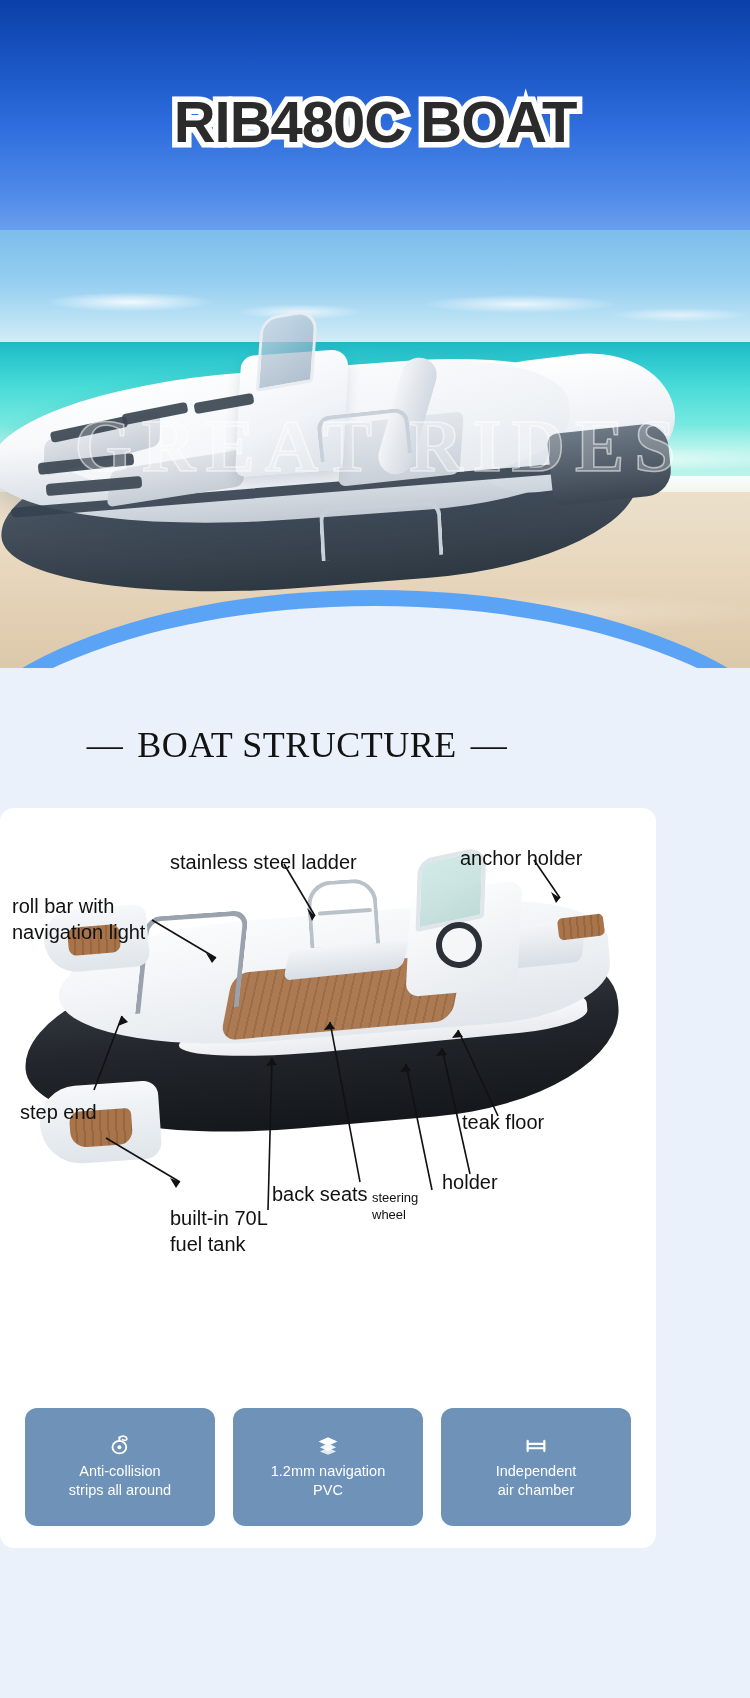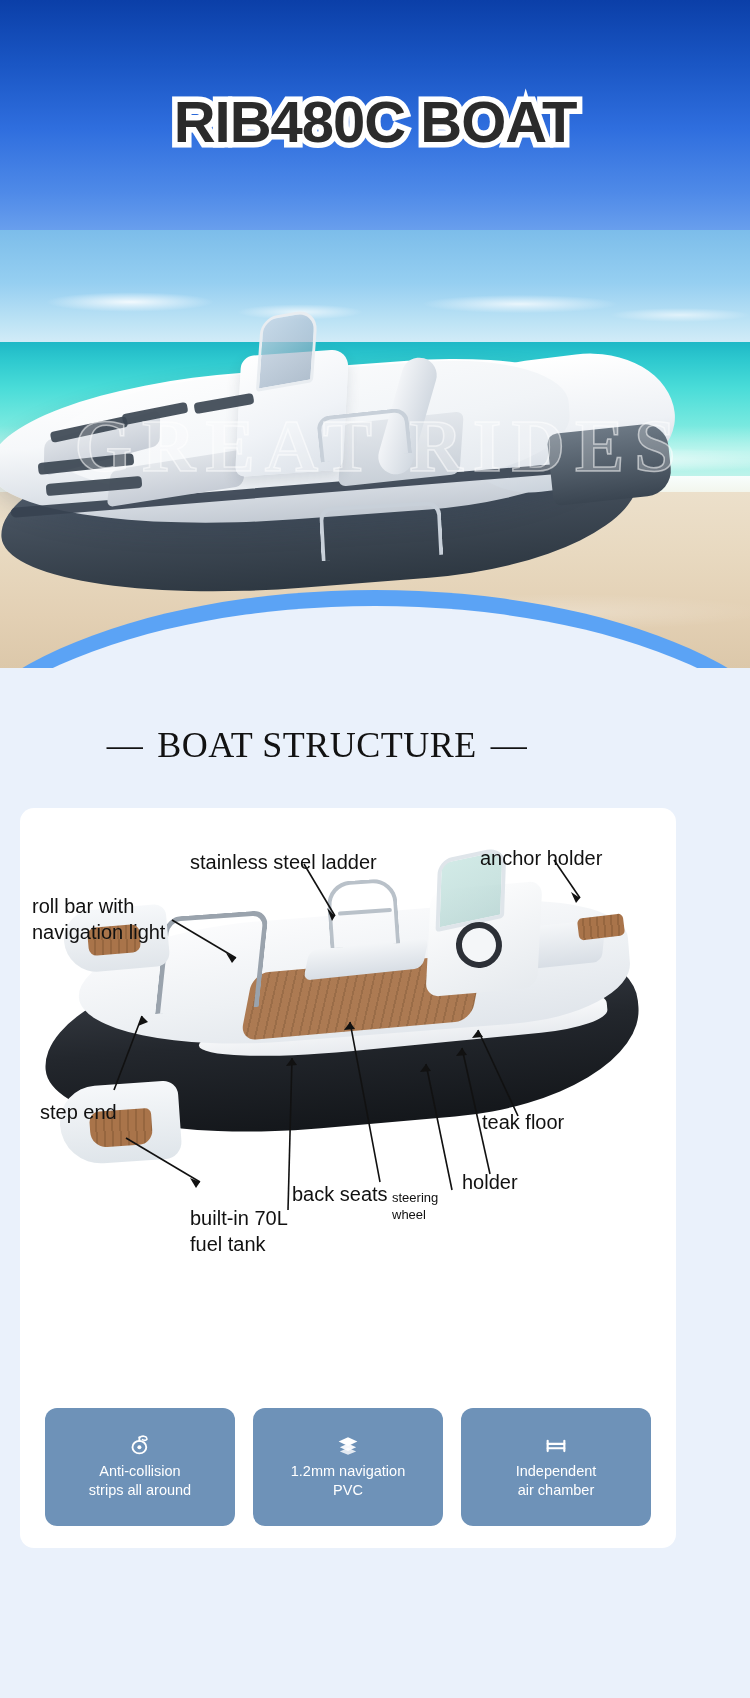--- a/index.html
+++ b/index.html
@@ -161,21 +161,21 @@
     display:inline-block;
     font-family:"Liberation Sans", sans-serif;
     font-size:58px; font-weight:700; letter-spacing:-1px;
     color:#2b2b2b;
     -webkit-text-stroke:11px #ffffff;
     paint-order:stroke fill;
     line-height:1.05;
   }
 
   
-  .structure { position:relative; width:594px; background:#eaf1fb; padding-top:56px;margin-left:20px; }
+  .structure { position:relative; width:594px; background:#eaf1fb; padding-top:56px; }
   .section-title {
     text-align:center;
     font-family:"Liberation Serif", serif;
     font-size:36px; font-weight:400; color:#121212;
     letter-spacing:.5px;
   }
   .section-title .dash { display:inline-block; margin:0 14px; font-weight:300; }
 
   .card {
     position:relative;

